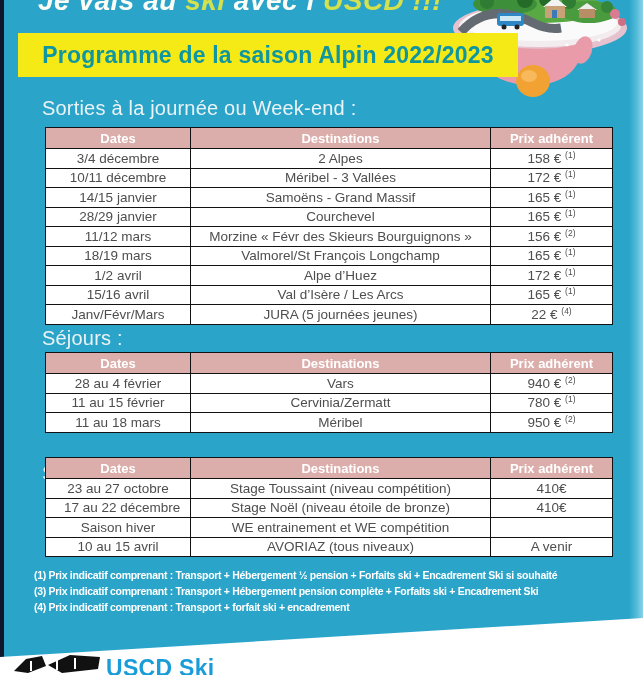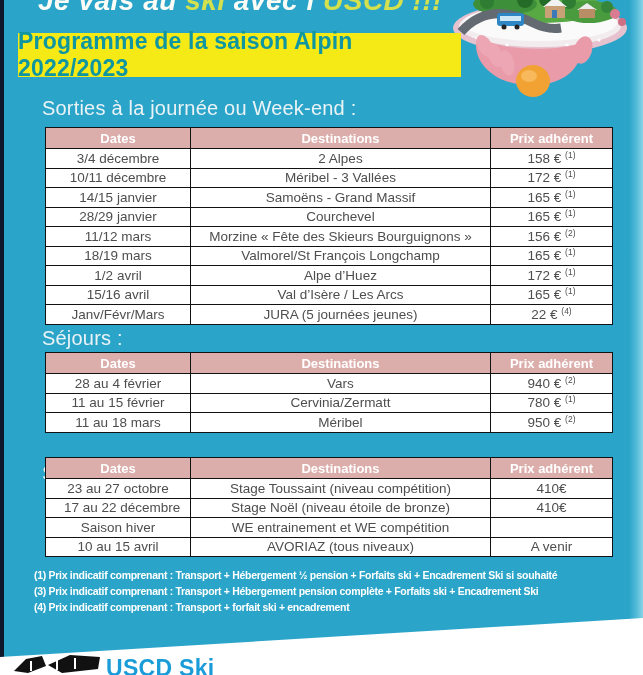--- a/index.html
+++ b/index.html
@@ -16,21 +16,21 @@
     position:absolute; right:0; top:0; width:14px; height:675px;
     background:linear-gradient(to right, #2BA4C9 0%, #55BCD9 55%, #8AD3E6 100%);
   }
   .top-title {
     position:absolute; top:-15px; left:38px; white-space:nowrap;
     font-size:28px; font-weight:bold; font-style:italic; letter-spacing:.5px;
   }
   .seg-white { color:#fdfdf8; }
   .seg-lime  { color:#D4E14C; }
   .banner {
-    position:absolute; left:18px; top:33px; width:443px; height:44px;
+    position:absolute; left:18px; top:33px; width:500px; height:44px;
     background:#F5EA16; display:flex; align-items:center; justify-content:center;
   }
   .banner span { color:#0F96A0; font-weight:bold; font-size:23px; letter-spacing:.2px; }
   .hero { position:absolute; top:0; right:4px; width:192px; height:102px; }
   .section-heading {
     position:absolute; left:42px; color:#EAF3F6; font-size:20px; letter-spacing:.2px;
   }
   .h0 { top:97px; } .h1 { top:327px; } .h2 { top:450px;margin-top:12px; }
   table {
     position:absolute; left:45px; width:567px;
@@ -155,21 +155,21 @@
           <td>Samoëns - Grand Massif</td>
           <td>165 € <sup>(1)</sup></td>
         </tr>
         <tr>
           <td>28/29 janvier</td>
           <td>Courchevel</td>
           <td>165 € <sup>(1)</sup></td>
         </tr>
         <tr>
           <td>11/12 mars</td>
-          <td>Morzine « Fête des Skieurs Bourguignons »</td>
+          <td>Morzine « Févr des Skieurs Bourguignons »</td>
           <td>156 € <sup>(2)</sup></td>
         </tr>
         <tr>
           <td>18/19 mars</td>
           <td>Valmorel/St François Longchamp</td>
           <td>165 € <sup>(1)</sup></td>
         </tr>
         <tr>
           <td>1/2 avril</td>
           <td>Alpe d’Huez</td>

